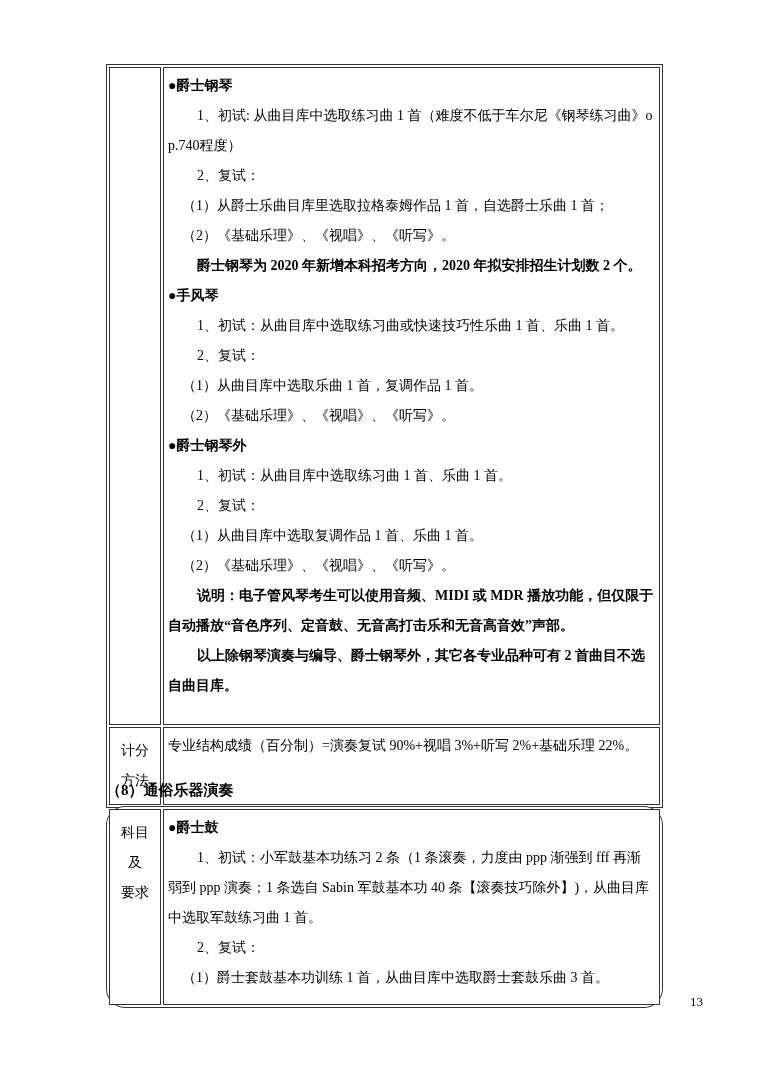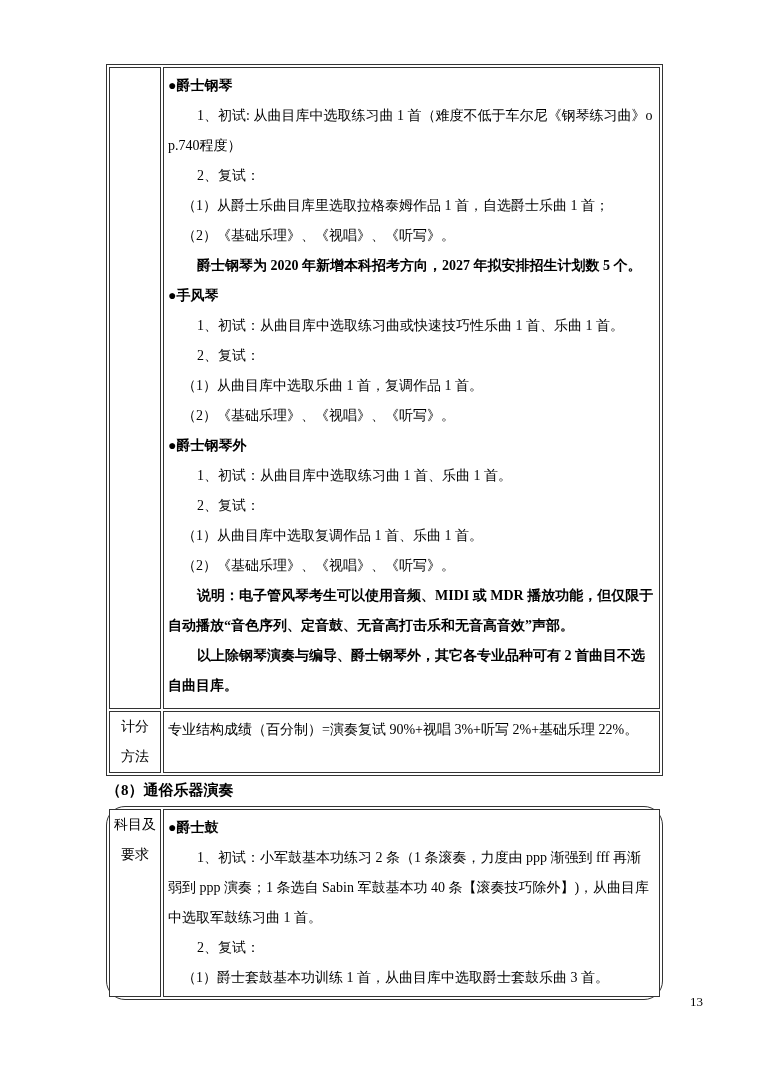--- a/index.html
+++ b/index.html
@@ -22,21 +22,21 @@
   table.doc-table td {
     border:1px solid #333333;
     vertical-align:top;
     background:#ffffff;
   }
   td.label-cell {
     text-align:center;
     vertical-align:middle;
     font-size:14px;
     line-height:30px;
-    padding:0;
+    padding:8px;
   }
   td.content-cell {
     padding:3px 5px 3px 4px;
   }
   td.middle { vertical-align:middle; }
   .para {
     margin:0;
     font-size:14px;
     line-height:30px;
     text-align:left;
@@ -77,21 +77,21 @@
           <p class="para p-bold">●爵士钢琴</p>
 
           <p class="para p-ind2">1、初试: 从曲目库中选取练习曲 1 首（难度不低于车尔尼《钢琴练习曲》op.740程度）</p>
 
           <p class="para p-ind2">2、复试：</p>
 
           <p class="para p-ind1">（1）从爵士乐曲目库里选取拉格泰姆作品 1 首，自选爵士乐曲 1 首；</p>
 
           <p class="para p-ind1">（2）《基础乐理》、《视唱》、《听写》。</p>
 
-          <p class="para p-bold p-ind2">爵士钢琴为 2020 年新增本科招考方向，2027 年拟安排招生计划数 5 个。</p>
+          <p class="para p-bold p-ind2">爵士钢琴为 2020 年新增本科招考方向，2020 年拟安排招生计划数 2 个。</p>
 
           <p class="para p-bold">●手风琴</p>
 
           <p class="para p-ind2">1、初试：从曲目库中选取练习曲或快速技巧性乐曲 1 首、乐曲 1 首。</p>
 
           <p class="para p-ind2">2、复试：</p>
 
           <p class="para p-ind1">（1）从曲目库中选取乐曲 1 首，复调作品 1 首。</p>
 
           <p class="para p-ind1">（2）《基础乐理》、《视唱》、《听写》。</p>

